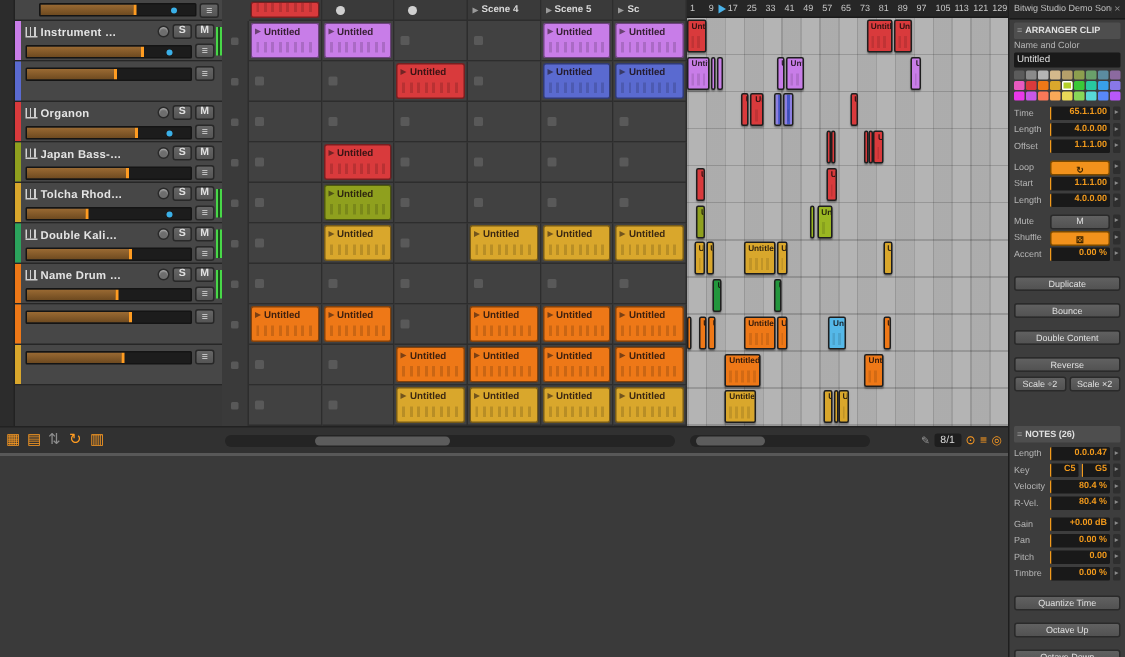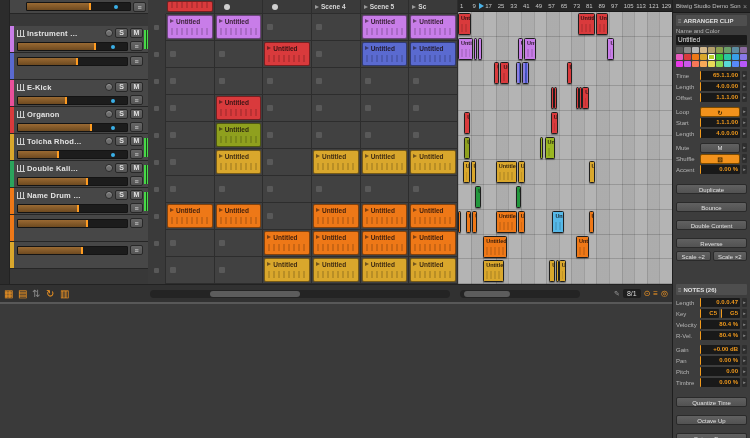--- a/index.html
+++ b/index.html
@@ -2,21 +2,21 @@
 <html><head>
 <meta charset="utf-8">
 <style>
 *{margin:0;padding:0;box-sizing:border-box}
 html,body{width:750px;height:438px;overflow:hidden;background:#222;font-family:"Liberation Sans",sans-serif}
 #app{position:absolute;left:0;top:0;width:750px;height:438px;background:#333;overflow:hidden}
 
 #top{position:absolute;left:0;top:0;width:672px;height:302px;background:#383838}
 #edge{position:absolute;left:0;top:0;width:10px;height:302px;background:#2c2c2c;border-right:1px solid #222}
 #partialtrack{position:absolute;left:10px;top:0;width:138px;height:14px;background:#464646;border-bottom:1px solid #262626;display:flex;align-items:center;gap:2px;padding:0 2px 0 16px}
-#tracks{position:absolute;left:10px;top:26px;width:138px;height:270px}
+#tracks{position:absolute;left:10px;top:14px;width:138px;height:270px}
 .track{position:relative;height:27px;background:#474747;border-bottom:1px solid #262626;display:flex}
 .tstripe{width:4px;height:100%;flex:none}
 .tmain{flex:1;padding:1px 5px 1px 3px;min-width:0}
 .trow1{display:flex;align-items:center;height:12px;gap:2px}
 .ticon{width:8px;height:7px;flex:none;background:repeating-linear-gradient(90deg,#cfcfcf 0 1px,rgba(0,0,0,0) 1px 3px);border-bottom:1px solid #cfcfcf}
 .tname{flex:1;font-size:7.5px;font-weight:bold;color:#e4e4e4;white-space:nowrap;overflow:hidden;letter-spacing:.2px}
 .arm{width:8px;height:8px;border-radius:50%;background:#6e6e6e;border:1px solid #2a2a2a;flex:none;box-shadow:inset 0 1px 1px rgba(255,255,255,.4)}
 .smb{width:13px;height:10px;background:linear-gradient(#666,#555);border:1px solid #282828;border-radius:2px;color:#e0e0e0;font-size:7px;font-weight:bold;line-height:8px;text-align:center;flex:none;padding:0;font-family:inherit}
 .trow2{display:flex;align-items:center;height:12px;gap:2px;margin-top:1px}
 .fader{position:relative;flex:1;height:9px;background:#1c1c1c;border:1px solid #141414;border-radius:1px;overflow:hidden}
@@ -123,52 +123,51 @@
           <div class="tmain">
             <div class="trow2">
               <div class="fader">
                 <div class="ffill" style="width: 55%;"></div>
               </div>
               <button class="menub">≡</button>
             </div>
           </div>
         </div>
         <div class="track">
-          <div class="tstripe" style="background: rgb(232, 80, 154);"></div>
-          <div class="tmain">
-            <div class="trow1">
-              <div class="ticon"></div>
-              <div class="tname">E-Kick</div>
-              <div class="arm"></div>
-              <button class="smb">S</button>
-              <button class="smb">M</button>
-            </div>
-            <div class="trow2">
-              <div class="fader">
-                <div class="ffill" style="width: 45%;"></div>
-                <div class="pandot"></div>
-              </div>
-              <button class="menub">≡</button>
-            </div>
-          </div>
-        </div>
-        <div class="track">
           <div class="tstripe" style="background: rgb(217, 58, 60);"></div>
           <div class="tmain">
             <div class="trow1">
               <div class="ticon"></div>
               <div class="tname">Organon</div>
               <div class="arm"></div>
               <button class="smb">S</button>
               <button class="smb">M</button>
             </div>
             <div class="trow2">
               <div class="fader">
                 <div class="ffill" style="width: 68%;"></div>
                 <div class="pandot"></div>
+              </div>
+              <button class="menub">≡</button>
+            </div>
+          </div>
+        </div>
+        <div class="track">
+          <div class="tstripe" style="background: rgb(143, 160, 30);"></div>
+          <div class="tmain">
+            <div class="trow1">
+              <div class="ticon"></div>
+              <div class="tname">Japan Bass-…</div>
+              <div class="arm"></div>
+              <button class="smb">S</button>
+              <button class="smb">M</button>
+            </div>
+            <div class="trow2">
+              <div class="fader">
+                <div class="ffill" style="width: 62%;"></div>
               </div>
               <button class="menub">≡</button>
             </div>
           </div>
         </div>
         <div class="track">
           <div class="tstripe" style="background: rgb(217, 167, 44);"></div>
           <div class="tmain">
             <div class="trow1">
               <div class="ticon"></div>

